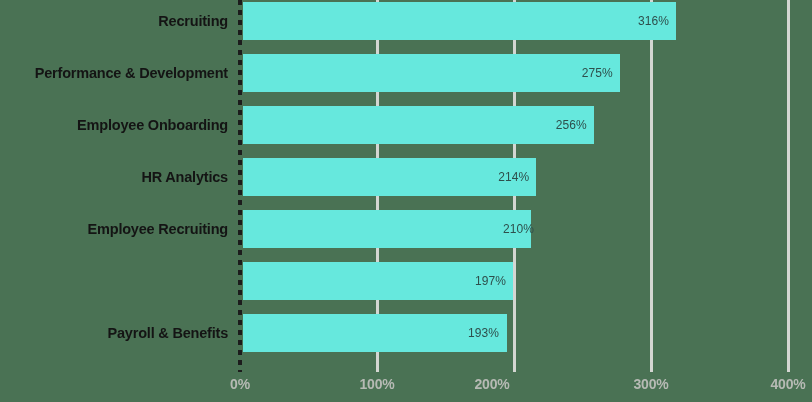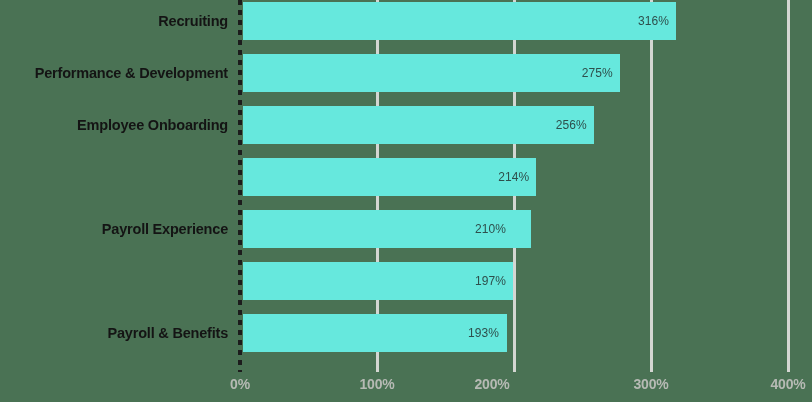--- a/index.html
+++ b/index.html
@@ -124,27 +124,28 @@
           <div class="cat-label">Performance &amp; Development</div>
           <div class="bar" style="width: 376.75px; background: rgb(102, 232, 221);"></div>
           <div class="bar-value" style="left: 581.75px;">275%</div>
         </div>
         <div class="bar-row" style="top: 106px; text-decoration: underline;">
           <div class="cat-label">Employee Onboarding</div>
           <div class="bar" style="width: 350.72px; background: rgb(102, 232, 221);"></div>
           <div class="bar-value" style="left: 555.72px;">256%</div>
         </div>
         <div class="bar-row" style="top: 158px;">
+          <div class="cat-label">HR Analytics</div>
           <div class="bar" style="width: 293.18px; background: rgb(102, 232, 221);"></div>
           <div class="bar-value" style="left: 498.18px;">214%</div>
         </div>
         <div class="bar-row" style="top: 210px;">
-          <div class="cat-label">Payroll Experience</div>
+          <div class="cat-label">Employee Recruiting</div>
           <div class="bar" style="width: 287.7px; background: rgb(102, 232, 221);"></div>
-          <div class="bar-value" style="left: 475px;">210%</div>
+          <div class="bar-value" style="left: 503px;">210%</div>
         </div>
         <div class="bar-row" style="top: 262px;">
           <div class="bar" style="width: 269.89px; background: rgb(102, 232, 221);"></div>
           <div class="bar-value" style="left: 474.89px;">197%</div>
         </div>
         <div class="bar-row" style="top: 314px;">
           <div class="cat-label">Payroll &amp; Benefits</div>
           <div class="bar" style="width: 264.41px; background: rgb(102, 232, 221);"></div>
           <div class="bar-value" style="left: 468px; text-align: right;">193%</div>
         </div>

